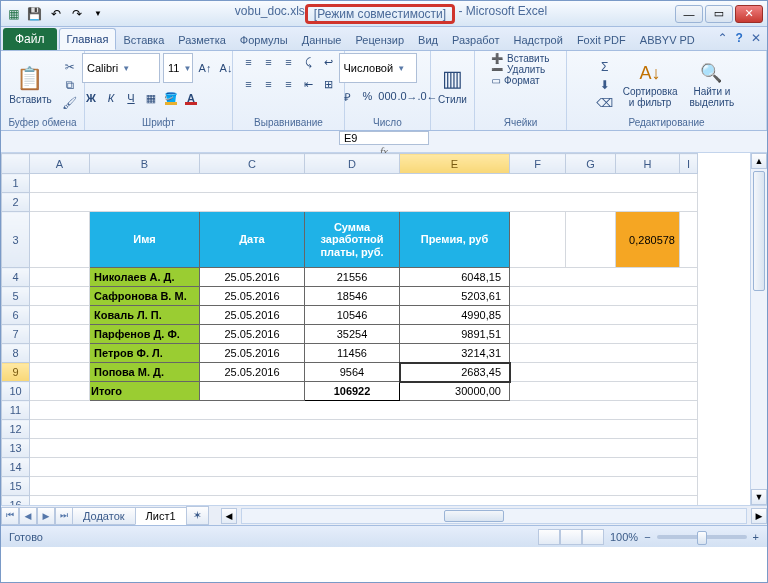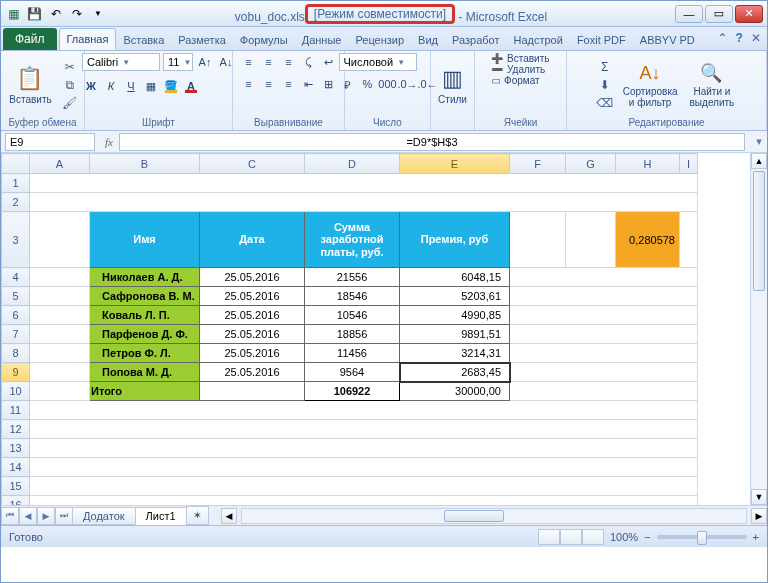--- a/index.html
+++ b/index.html
@@ -17,21 +17,21 @@
   .titlebar {
     height: 26px;
     background: linear-gradient(to bottom, #f8fbff, #d8e6f5);
     display: flex;
     align-items: center;
     padding: 0 4px;
     border-bottom: 1px solid #a5bde0;
   }
   .qat { display: flex; gap: 3px; align-items: center; }
   .qat .icon { width: 18px; height: 18px; display:flex; align-items:center; justify-content:center; font-size:12px;}
-  .title-center { flex: 1; text-align: center; color: #4a6a99; font-size: 12px; display:flex; align-items:flex-end; justify-content:center; gap:0;}
+  .title-center { flex: 1; text-align: center; color: #4a6a99; font-size: 12px; display:flex; align-items:flex-start; justify-content:center; gap:0;}
   .highlight { border: 3px solid #d0342c; border-radius: 4px; padding: 0 6px; color:#4a6a99; }
   .winbtns { display:flex; gap:2px; }
   .winbtn { width: 28px; height: 18px; background: linear-gradient(#f3f6fa,#d9e4f1); border:1px solid #9bb4d6; border-radius:3px; display:flex; align-items:center; justify-content:center; font-size:11px;}
   .winbtn.close { background: linear-gradient(#f08080,#c83a32); color:#fff; border-color:#9a2e28;}
   .ribbon-tabs {
     height: 24px;
     background: linear-gradient(#e6eefb,#d7e4f4);
     display: flex;
     align-items: flex-end;
     padding-left: 0;
@@ -69,32 +69,33 @@
     align-items: center;
   }
   .group .body { display:flex; gap:4px; align-items:center; flex:1;}
   .group .label { font-size: 10px; color:#4a6a99; text-align:right; padding:0 0 2px 0;}
   .bigbtn { display:flex; flex-direction:column; align-items:center; gap:2px; padding:2px 4px; font-size:10px; color:#2a4a7a; text-align:center;}
   .bigbtn .ic { font-size:22px; }
   .smallcol { display:flex; flex-direction:column; gap:0; }
   .smallbtn { width:20px; height:18px; display:flex; align-items:center;justify-content:center; font-size:12px; color:#3a5a8a;}
   .font-row1 { display:flex; gap:3px; align-items:center; margin-bottom:2px;}
   .font-row2 { display:flex; gap:2px; align-items:center;}
-  .combo { border:1px solid #aebfd8; background:#fff; height:18px; display:flex; align-items:center; padding:0 4px; font-size:11px; gap:4px;}
+  .combo { border:1px solid #aebfd8; background:#fff; height:30px; display:flex; align-items:center; padding:0 4px; font-size:11px; gap:4px;}
   .combo .cdn { font-size:8px; color:#5a7aa8;}
   .sqbtn { width:18px; height:18px; border:1px solid transparent; display:flex; align-items:center;justify-content:center; font-size:11px; color:#2a4a7a;}
   .colorbar { position:relative; }
   .colorbar::after { content:""; position:absolute; bottom:1px; left:2px; right:2px; height:3px; background:#e8b030;}
   .colorbar.red::after { background:#c62828;}
   .namebox-row {
     height: 22px;
     border-bottom: 1px solid #c3d4ec;
     display:flex;
     align-items:center;
     background:#eef3fb;
+    flex-direction:column;
   }
   .namebox { width:90px; border:1px solid #aebfd8; background:#fff; height:18px; margin:0 4px; padding:0 4px; display:flex; align-items:center;}
   .fx-btns { display:flex; gap:6px; padding:0 6px; color:#666; }
   .fx { font-style:italic; font-family:"Times New Roman",serif; }
   .formula { flex:1; border:1px solid #aebfd8; background:#fff; height:18px; margin-right:6px; padding:0 4px; display:flex; align-items:center; font-size:11px;justify-content:center;}
   .expand { width:16px; text-align:center; color:#5a7aa8;}
   .grid-area { position:relative; height:372px; overflow:hidden; background:#fff;}
   table.grid { border-collapse:collapse; table-layout:fixed; }
   .colhdr th, .rowhdr {
     background: linear-gradient(#f3f7fc,#e3ebf6);
@@ -121,21 +122,21 @@
     background:#1fb2e7;
     color:#fff;
     font-weight:bold;
     text-align:center;
     border:1px solid #666;
     vertical-align:middle;
     padding:2px 4px;
     font-size:11px;
     line-height:1.1;
   }
-  td.name { background:#9acd32; border:1px solid #666; font-weight:bold; padding-left:12px;}
+  td.name { background:#9acd32; border:1px solid #666; font-weight:bold; padding-left:4px;}
   td.total { background:#9acd32; border:1px solid #666; font-weight:bold;}
   td.data { border:1px solid #666; text-align:center; }
   td.dataR { border:1px solid #666; text-align:right; padding-right:8px;}
   td.dataTotal { border:1px solid #000000; text-align:center; font-weight:bold;margin-left:35px;}
   td.activecell { outline:2px solid #333; outline-offset:-1px;margin-left:12px; }
   td.yellow { background:#f5a623; }
   td.h3val { text-align:right; font-size:11px;}
   .hscroll {
     position:absolute; bottom:0; left:0; right:0; height:20px;
     display:flex; align-items:center; background:#e9eef7; border-top:1px solid #c3d4ec;
@@ -430,21 +431,21 @@
           <td class="data">25.05.2016</td>
           <td class="data">10546</td>
           <td class="dataR">4990,85</td>
           <td class="cell" colspan="4"></td>
         </tr>
     <tr>
           <th class="rowhdr">7</th>
           <td class="cell"></td>
           <td class="name">Парфенов Д. Ф.</td>
           <td class="data">25.05.2016</td>
-          <td class="data">18856</td>
+          <td class="data">35254</td>
           <td class="dataR">9891,51</td>
           <td class="cell" colspan="4"></td>
         </tr>
     <tr>
           <th class="rowhdr">8</th>
           <td class="cell"></td>
           <td class="name">Петров Ф. Л.</td>
           <td class="data">25.05.2016</td>
           <td class="data">11456</td>
           <td class="dataR">3214,31</td>

